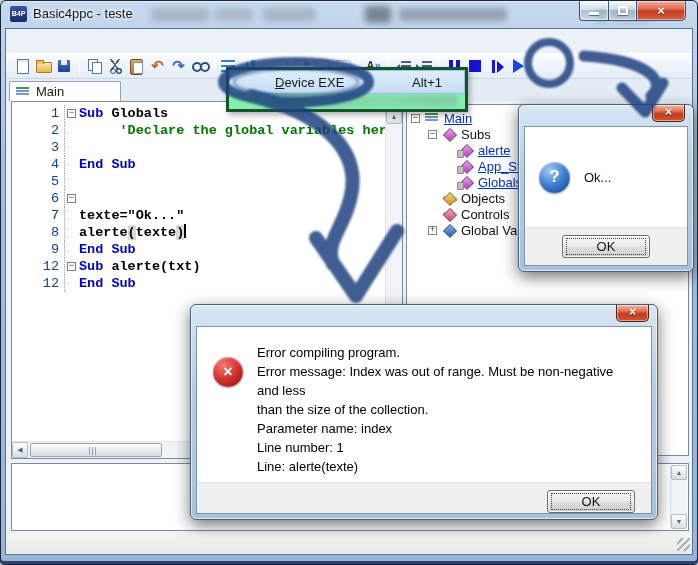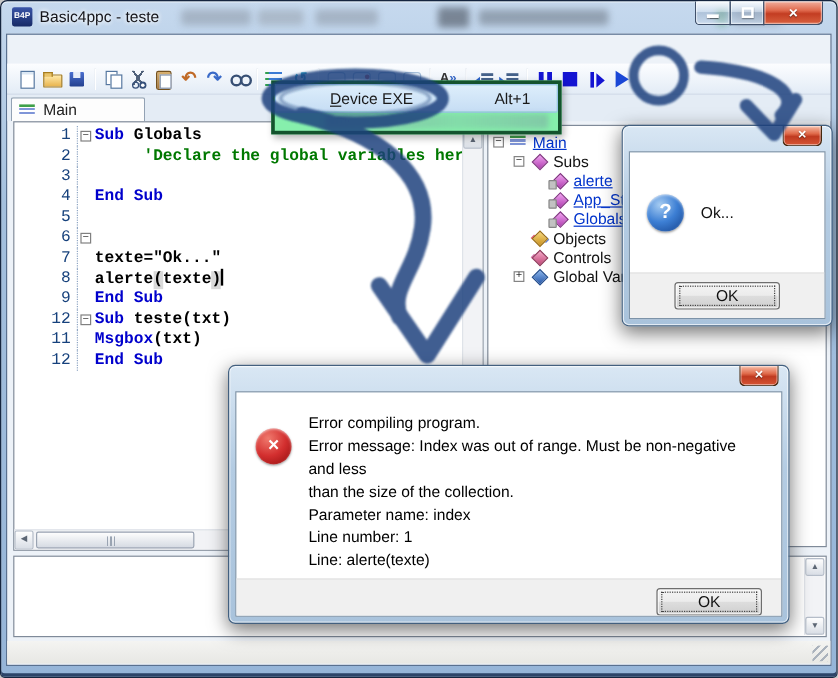--- a/index.html
+++ b/index.html
@@ -366,26 +366,21 @@
         <div class="eline">
           <span class="lnum">9</span>
           <span class="foldcol"></span>
           <span class="codeln"><span class="kw">End Sub</span></span>
         </div>
         <div class="eline">
           <span class="lnum">12</span>
           <span class="foldcol">
             <span class="foldbox">−</span>
           </span>
-          <span class="codeln"><span class="kw">Sub</span><span> teste(txt)</span></span>
-        </div>
-        <div class="eline">
-          <span class="lnum">11</span>
-          <span class="foldcol"></span>
-          <span class="codeln"><span class="kw">Msgbox</span><span>(txt)</span></span>
+          <span class="codeln"><span class="kw">Sub</span><span> alerte(txt)</span></span>
         </div>
         <div class="eline">
           <span class="lnum">12</span>
           <span class="foldcol"></span>
           <span class="codeln"><span class="kw">End Sub</span></span>
         </div>
       </div>
     <div class="vscroll">
       <div class="splitbox"></div>
       <div class="sb-btn">▲</div>

